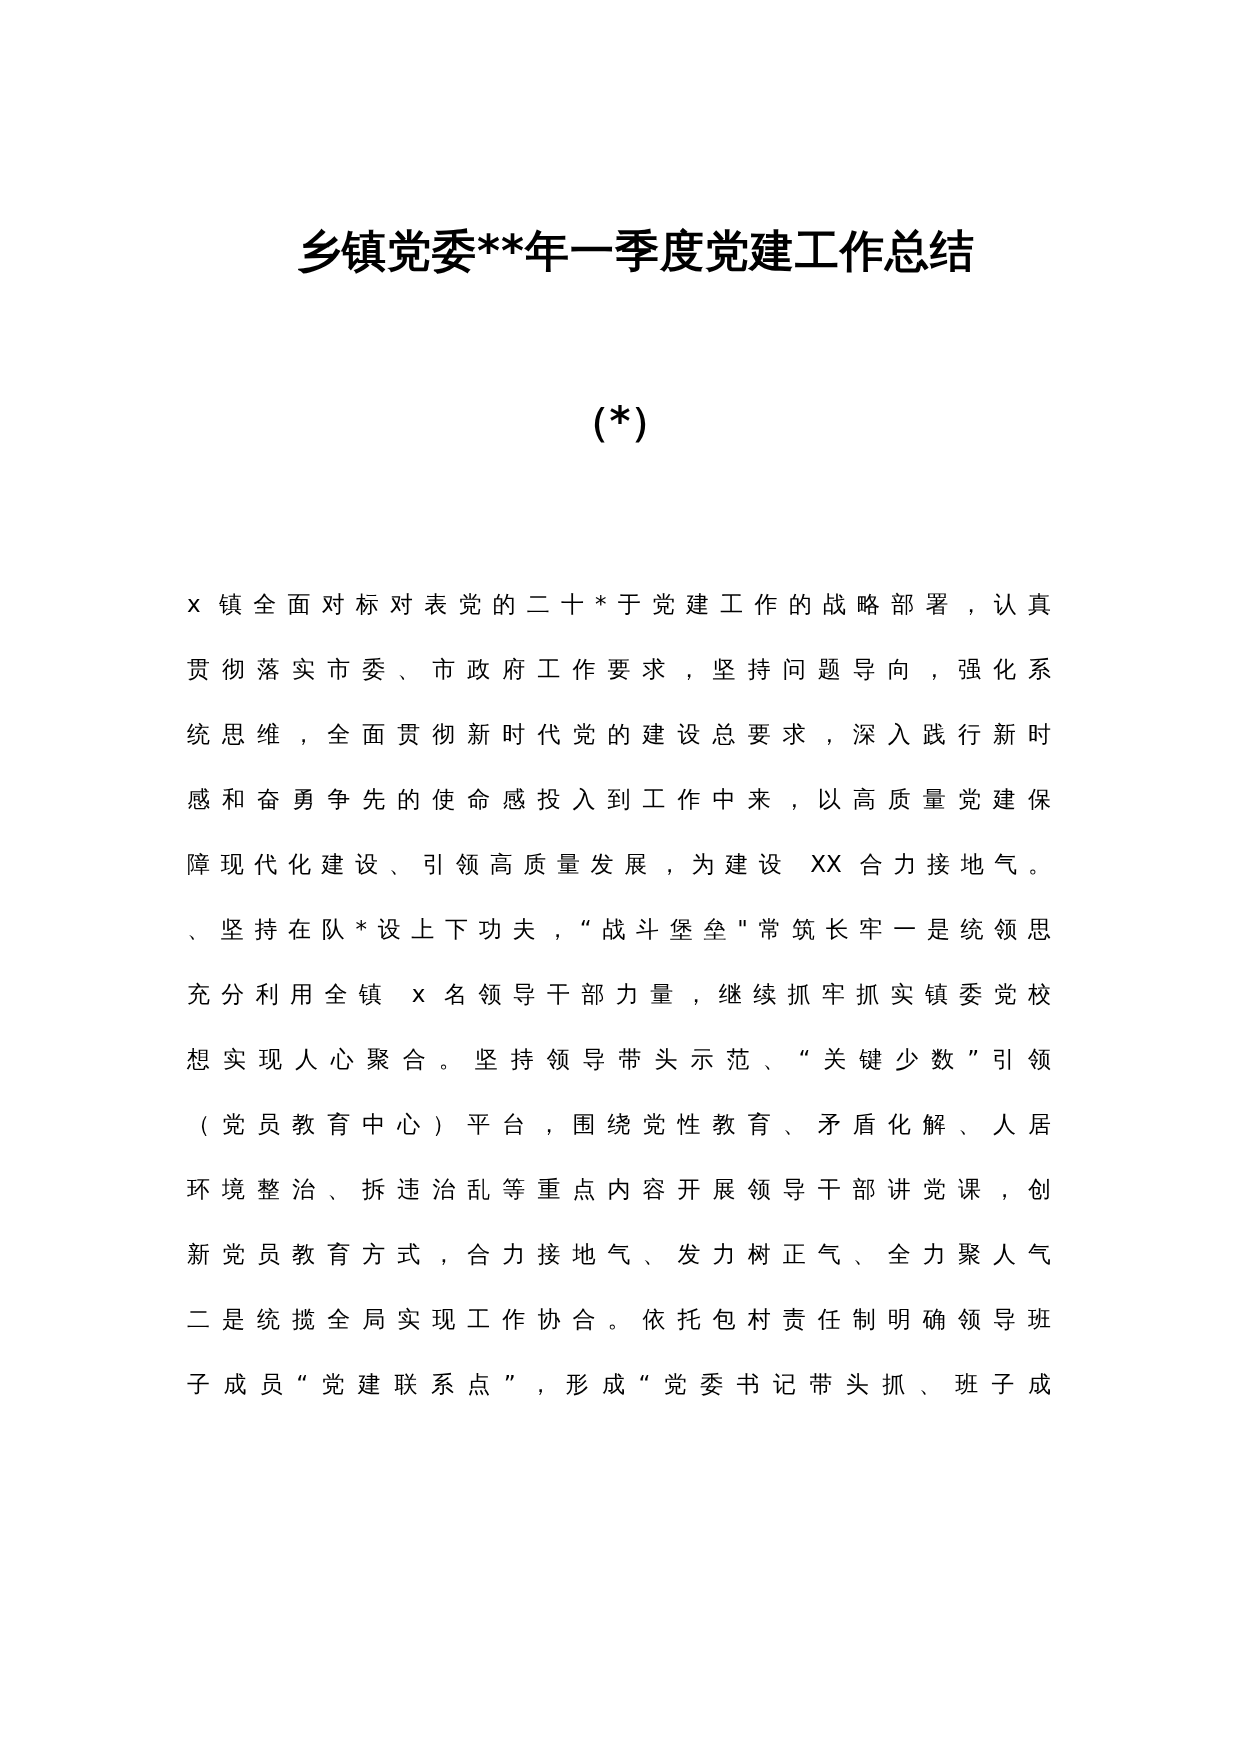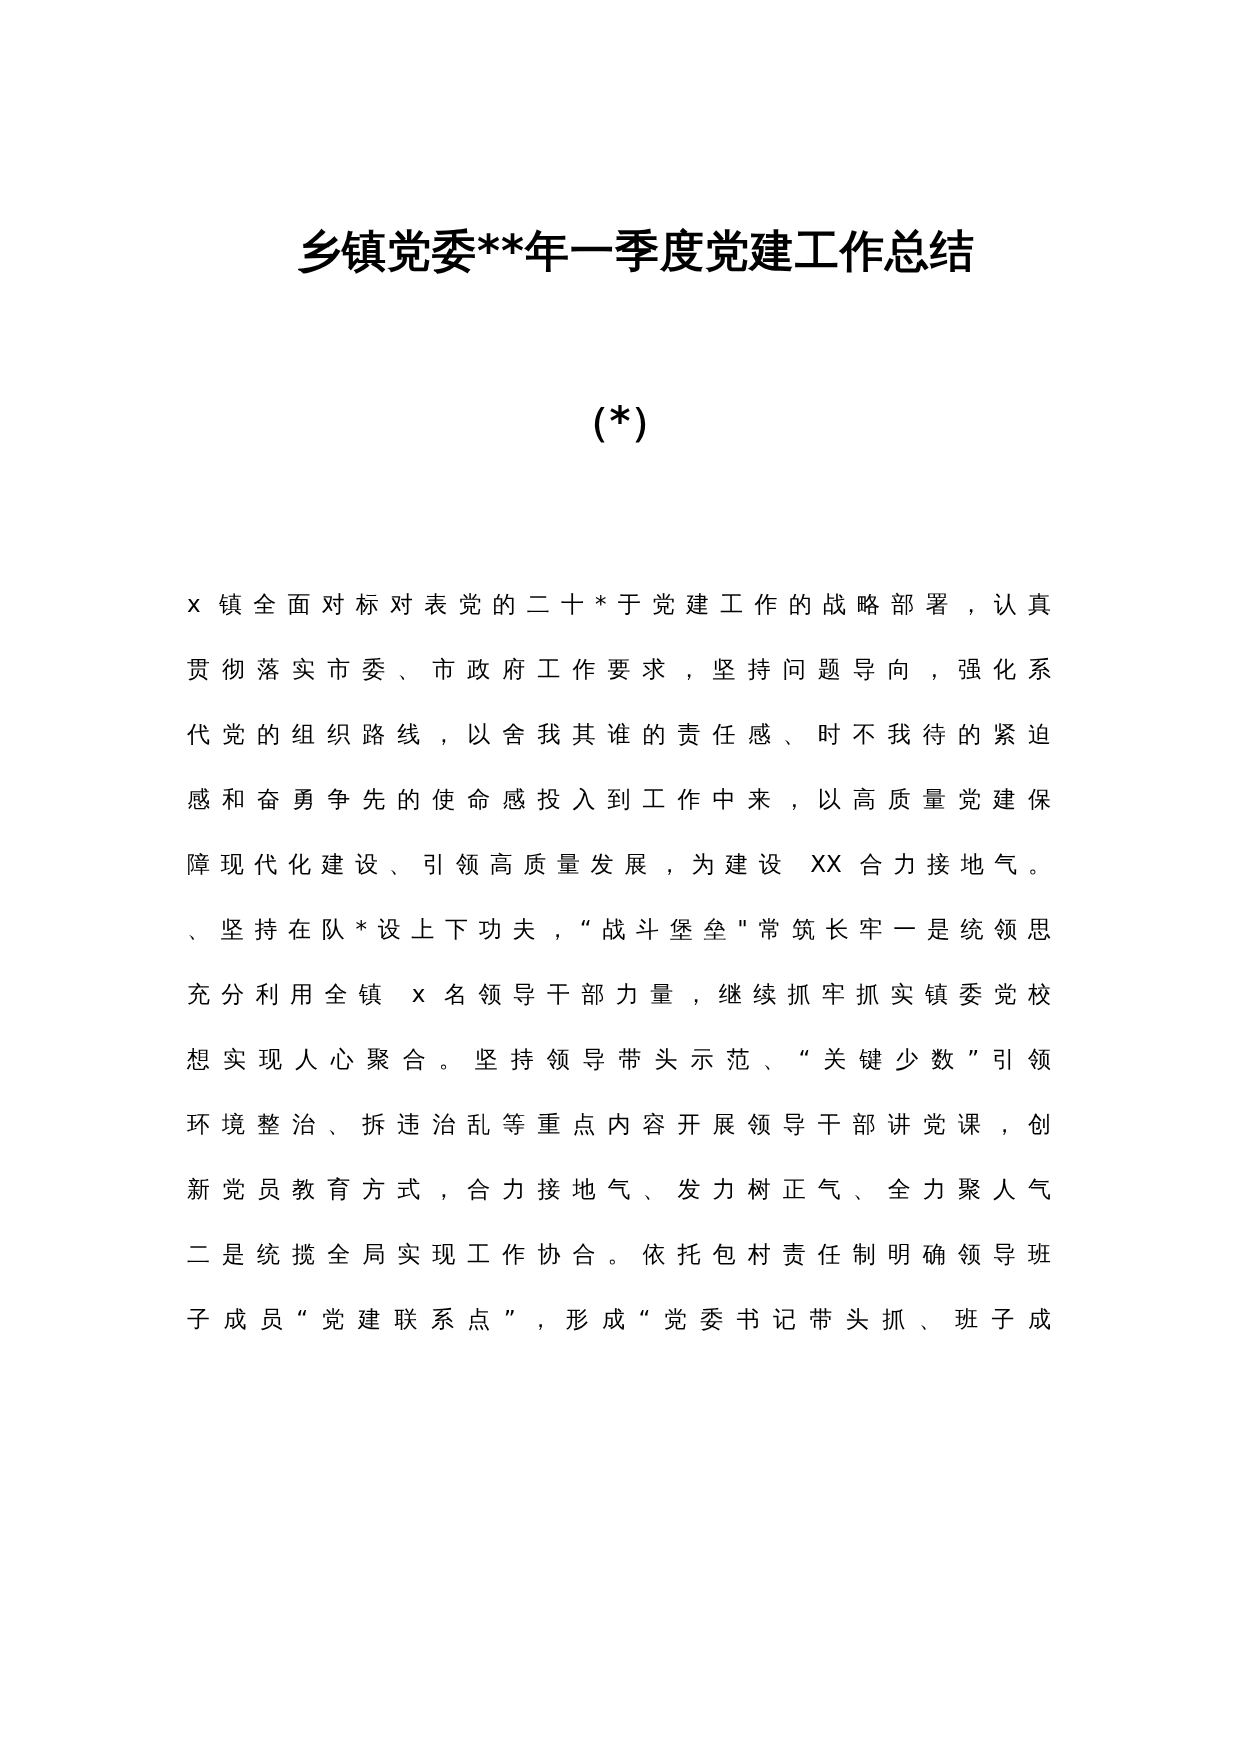--- a/index.html
+++ b/index.html
@@ -68,24 +68,25 @@
 </head>
 <body>
 
 <div class="page">
   <h1 class="title">乡镇党委**年一季度党建工作总结</h1>
   <h2 class="subtitle">（*）</h2>
 
   <div class="body-text">
     <span class="line">x 镇全面对标对表党的二十*于党建工作的战略部署，认真</span>
     <span class="line">贯彻落实市委、市政府工作要求，坚持问题导向，强化系</span>
-    <span class="line">代党的组织路线，以舍我其谁的责任感、时不我待的紧迫</span>
+    <span class="line">统思维，全面贯彻新时代党的建设总要求，深入践行新时</span>
     <span class="line">感和奋勇争先的使命感投入到工作中来，以高质量党建保</span>
     <span class="line">障现代化建设、引领高质量发展，为建设 XX 合力接地气。</span>
     <span class="line">、坚持在队*设上下功夫，“战斗堡垒"常筑长牢一是统领思</span>
     <span class="line">充分利用全镇 x 名领导干部力量，继续抓牢抓实镇委党校</span>
     <span class="line">想实现人心聚合。坚持领导带头示范、“关键少数”引领</span>
+    <span class="line">（党员教育中心）平台，围绕党性教育、矛盾化解、人居</span>
     <span class="line">环境整治、拆违治乱等重点内容开展领导干部讲党课，创</span>
     <span class="line">新党员教育方式，合力接地气、发力树正气、全力聚人气</span>
     <span class="line">二是统揽全局实现工作协合。依托包村责任制明确领导班</span>
     <span class="line">子成员“党建联系点”，形成“党委书记带头抓、班子成</span>
   </div>
 </div>
 
 </body></html>

